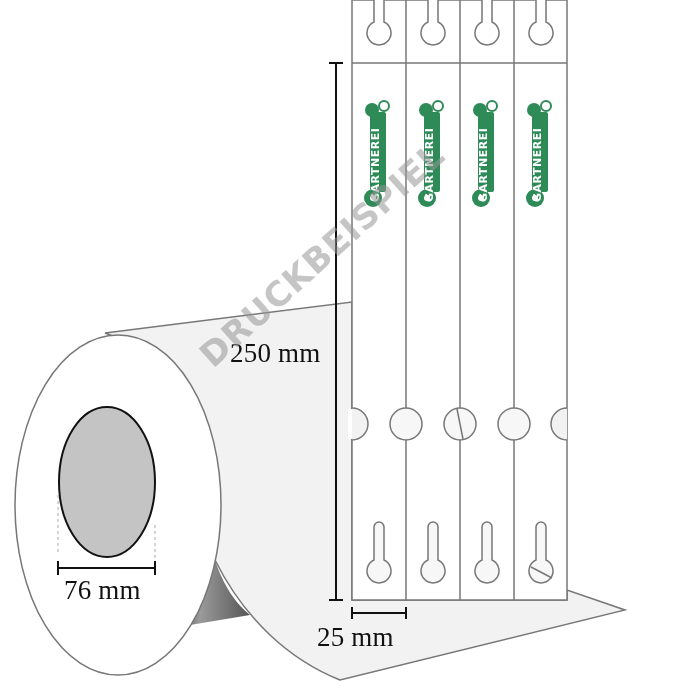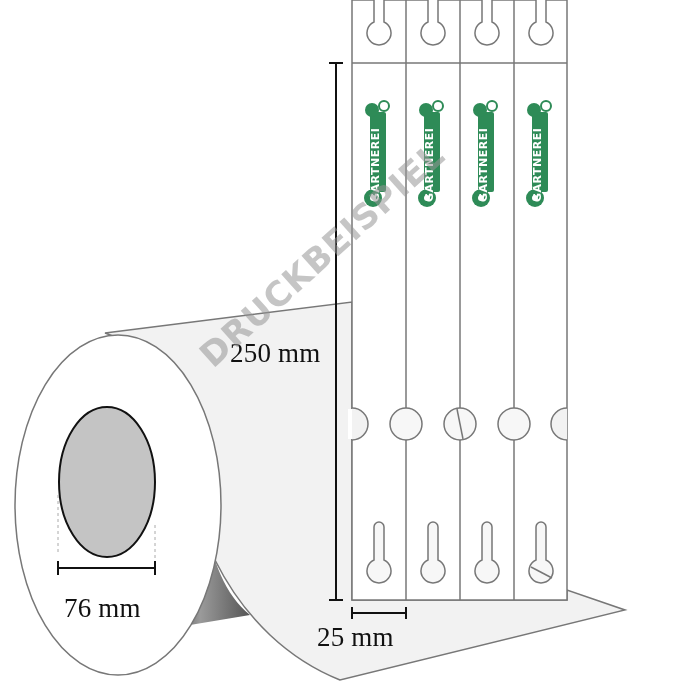--- a/index.html
+++ b/index.html
@@ -129,15 +129,15 @@
   </div>
 <div class="logo" style="left:472px; top:100px;">
     <span class="logo-text">GÄRTNEREI</span>
   </div>
 <div class="logo" style="left:526px; top:100px;">
     <span class="logo-text">GÄRTNEREI</span>
   </div>
 
 <div class="dim-label" style="left:230px; top:338px;">250 mm</div>
 <div class="dim-label" style="left:317px; top:622px;">25 mm</div>
-<div class="dim-label" style="left:64px; top:593px;text-align:right;">76 mm</div>
+<div class="dim-label" style="left:64px; top:575px;text-align:right;">76 mm</div>
 
 <div class="watermark">DRUCKBEISPIEL</div>
 
 </body></html>

